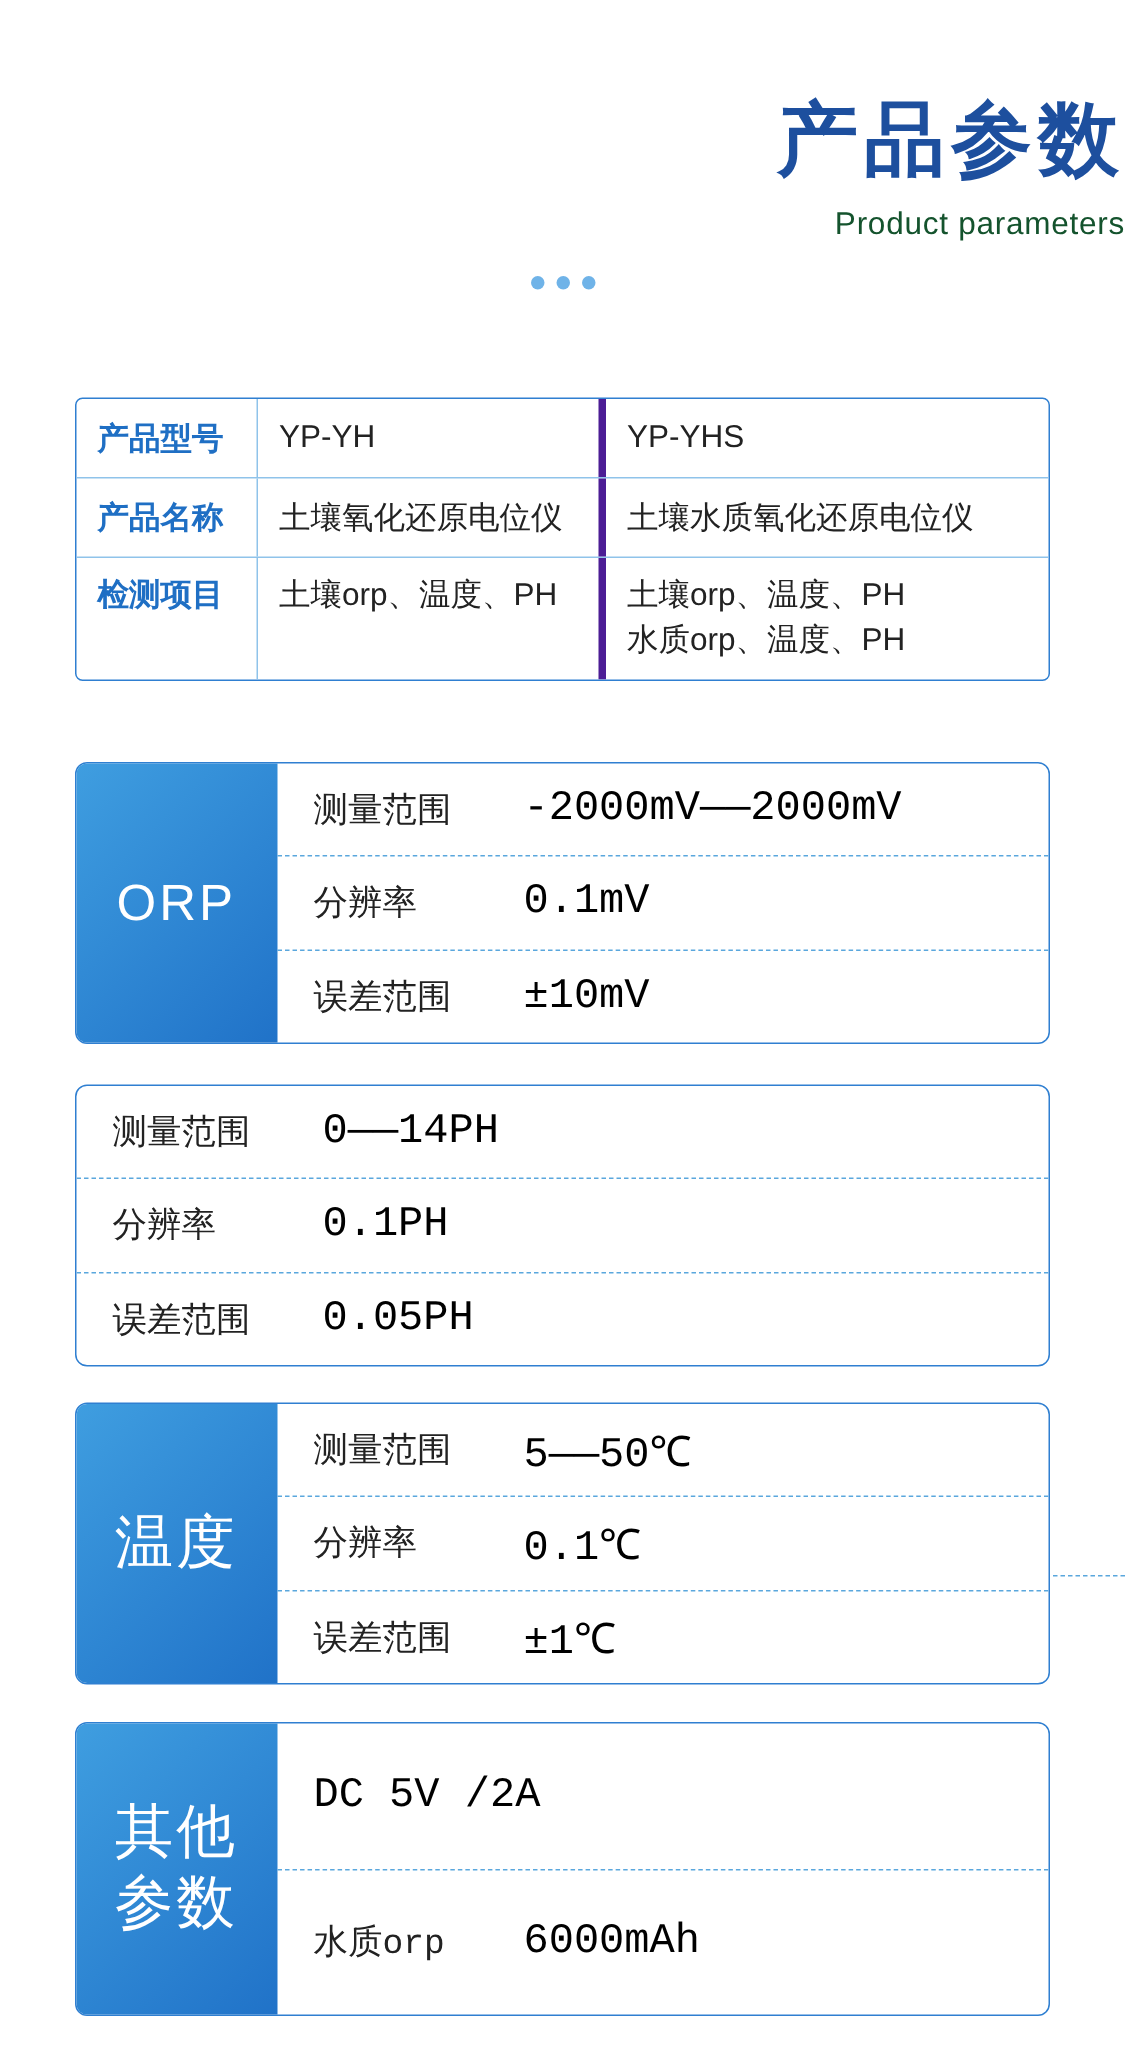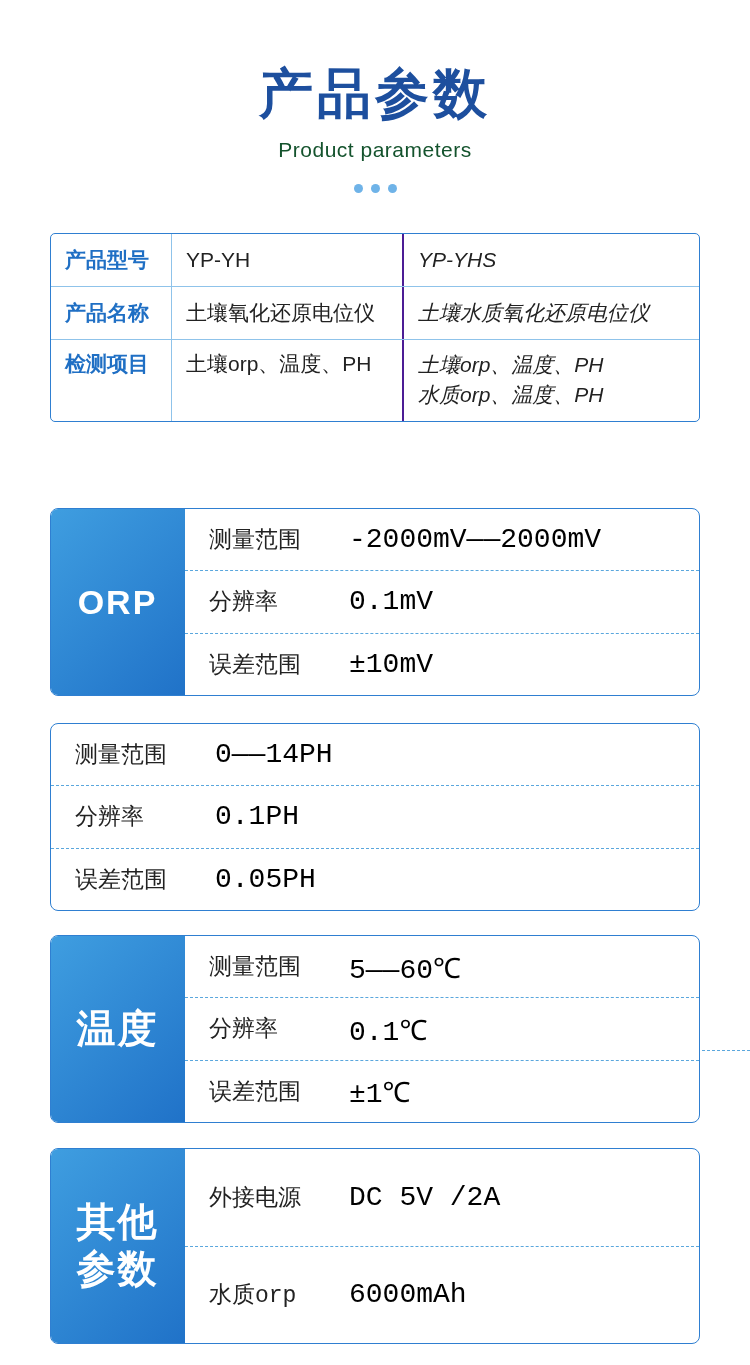--- a/index.html
+++ b/index.html
@@ -11,21 +11,21 @@
     height: 1365px;
     background: #ffffff;
     font-family: "Liberation Sans", "DejaVu Sans", sans-serif;
     color: #222;
     overflow: hidden;
     position: relative;
   }
 
   
   .header {
-    text-align: center;
+    text-align: right;
     padding-top: 62px;
   }
   .title-cn {
     font-size: 54px;
     font-weight: bold;
     color: #1d4f9e;
     letter-spacing: 4px;
     line-height: 1.15;
   }
   .title-en {
@@ -45,21 +45,21 @@
     width: 9px;
     height: 9px;
     border-radius: 50%;
     background: #6fb3e8;
   }
 
   
   .info-table {
     position: absolute;
     left: 50px;
-    top: 233px;
+    top: 265px;
     width: 650px;
     border: 1px solid #2f7fd1;
     border-radius: 5px;
     box-sizing: border-box;
     overflow: hidden;
   }
   .info-row {
     display: flex;
     border-bottom: 1px solid #8fc3ea;
   }
@@ -76,26 +76,25 @@
   .info-cell.label {
     width: 121px;
     color: #1f6fc4;
     font-weight: bold;
     border-right: 1px solid #8fc3ea;
     flex: none;
     justify-content: flex-start;
   }
   .info-cell.c1 {
     width: 232px;
-    border-right: 2px solid #4c1d95;
+    border-right: 5px solid #4c1d95;
     flex: none;
   }
   .info-cell.c2 {
     flex: 1;
-    font-style: italic;
   }
   .info-row.tall .info-cell {
     padding-top: 10px;
     padding-bottom: 10px;
     align-items: flex-start;
   }
   .multi-line {
     line-height: 1.45;
     white-space: pre-line;
   }
@@ -112,21 +111,21 @@
     display: flex;
     overflow: hidden;
     background: #fff;
   }
   .spec-key {
     width: 135px;
     flex: none;
     background: linear-gradient(135deg, #3f9ee0 0%, #2072c8 100%);
     color: #ffffff;
     font-size: 34px;
-    font-weight: bold;
+    font-weight: normal;
     display: flex;
     align-items: center;
     justify-content: center;
     text-align: center;
     line-height: 1.2;
     border-radius: 7px 0 0 7px;
     margin: -1px 0 -1px -1px;
     white-space: pre-line;
     letter-spacing: 2px;
   }
@@ -240,40 +239,39 @@
       <div class="spec-value">0.05PH</div>
     </div>
   </div>
 </div>
 
 <div class="spec" id="spec-temp">
   <div class="spec-key cn">温度</div>
   <div class="spec-rows">
     <div class="spec-row">
       <div class="spec-label">测量范围</div>
-      <div class="spec-value">5——60℃</div>
+      <div class="spec-value">5——50℃</div>
     </div>
     <div class="spec-row">
       <div class="spec-label">分辨率</div>
       <div class="spec-value">0.1℃</div>
     </div>
     <div class="spec-row">
       <div class="spec-label">误差范围</div>
       <div class="spec-value">±1℃</div>
     </div>
   </div>
 </div>
 <div class="edge-dash"></div>
 
 <div class="spec" id="spec-other">
   <div class="spec-key cn">其他
 参数</div>
   <div class="spec-rows">
     <div class="spec-row">
-      <div class="spec-label">外接电源</div>
       <div class="spec-value">DC 5V /2A</div>
     </div>
     <div class="spec-row">
       <div class="spec-label">水质orp</div>
       <div class="spec-value">6000mAh</div>
     </div>
   </div>
 </div>
 
 </body></html>

